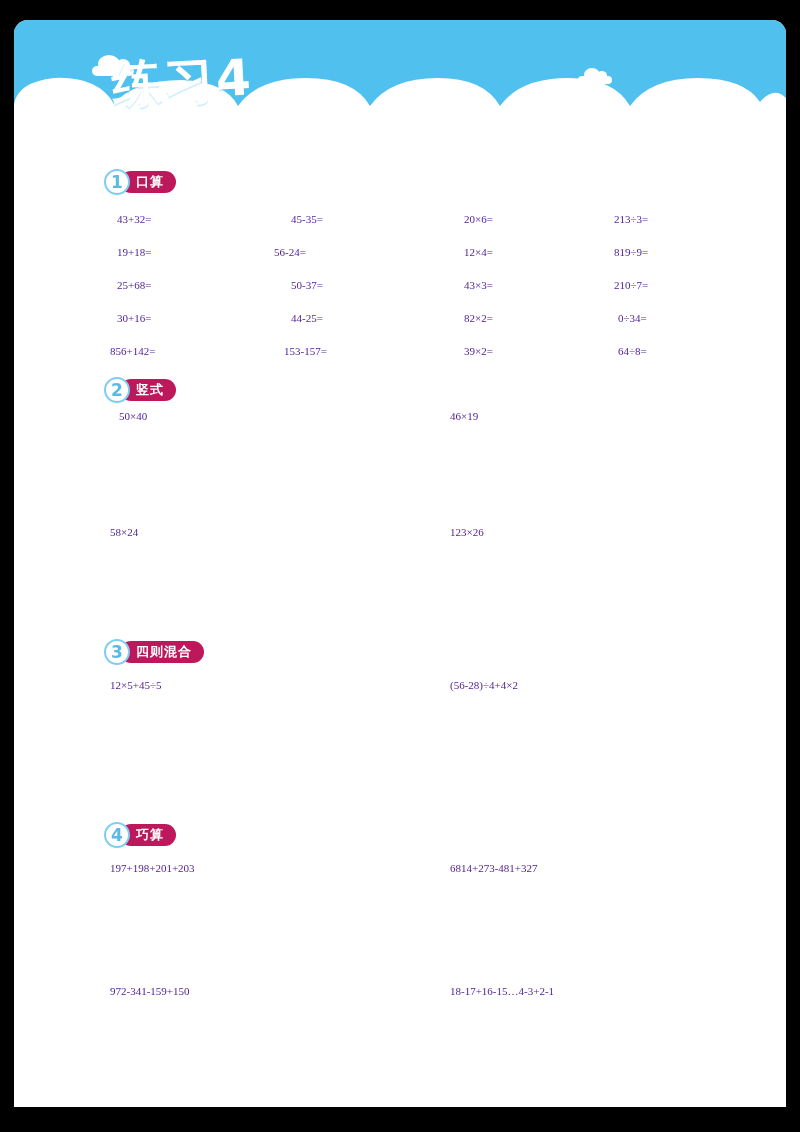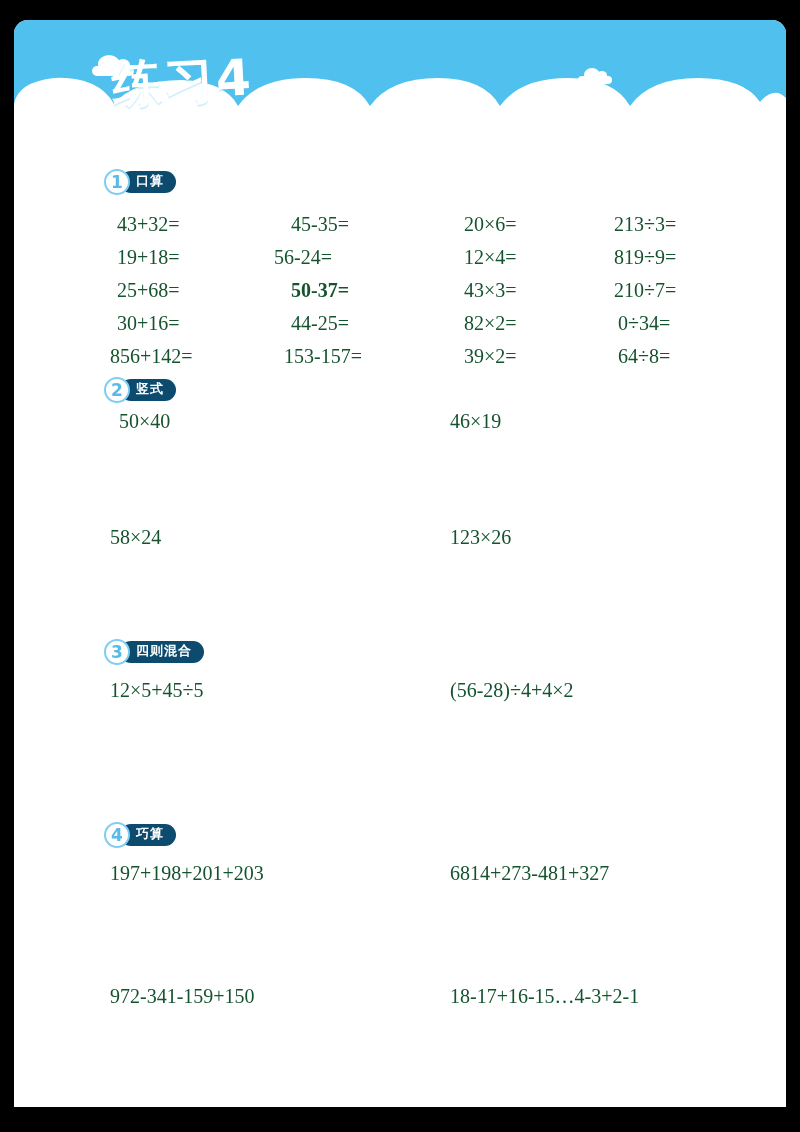--- a/index.html
+++ b/index.html
@@ -111,36 +111,36 @@
     font-weight: 700;
     display: flex;
     align-items: center;
     justify-content: center;
     box-sizing: border-box;
   }
   .badge-pill {
     margin-left: -10px;
     padding: 3px 12px 3px 16px;
     border-radius: 12px;
-    background: #0c4a6e;
+    background: #be185d;
     color: #ffffff;
-    font-family: Liberation Mono, monospace;
+    font-family: Liberation Serif, serif;
     font-size: 13px;
     font-weight: 700;
     letter-spacing: 1px;
     line-height: 16px;
     white-space: nowrap;
   }
 
   
   .prob {
     position: absolute;
     font-family: "Liberation Serif", serif;
-    font-size: 20px;
-    color: #14532d;
+    font-size: 11px;
+    color: #4c1d95;
     white-space: nowrap;
   }
 </style>
 </head>
 <body>
 
 <div class="page">
 
   <div class="banner">
 
@@ -181,21 +181,21 @@
   </div>
 
   <div class="prob" style="left:103px; top:193px;">43+32=</div>
   <div class="prob" style="left:103px; top:226px;">19+18=</div>
   <div class="prob" style="left:103px; top:259px;">25+68=</div>
   <div class="prob" style="left:103px; top:292px;">30+16=</div>
   <div class="prob" style="left:96px;  top:325px;">856+142=</div>
 
   <div class="prob" style="left:277px; top:193px;">45-35=</div>
   <div class="prob" style="left:260px; top:226px;">56-24=</div>
-  <div class="prob" style="left:277px; top:259px;font-weight:bold;">50-37=</div>
+  <div class="prob" style="left:277px; top:259px;">50-37=</div>
   <div class="prob" style="left:277px; top:292px;">44-25=</div>
   <div class="prob" style="left:270px; top:325px;">153-157=</div>
 
   <div class="prob" style="left:450px; top:193px;">20×6=</div>
   <div class="prob" style="left:450px; top:226px;">12×4=</div>
   <div class="prob" style="left:450px; top:259px;text-align:center;">43×3=</div>
   <div class="prob" style="left:450px; top:292px;">82×2=</div>
   <div class="prob" style="left:450px; top:325px;">39×2=</div>
 
   <div class="prob" style="left:600px; top:193px;">213÷3=</div>

